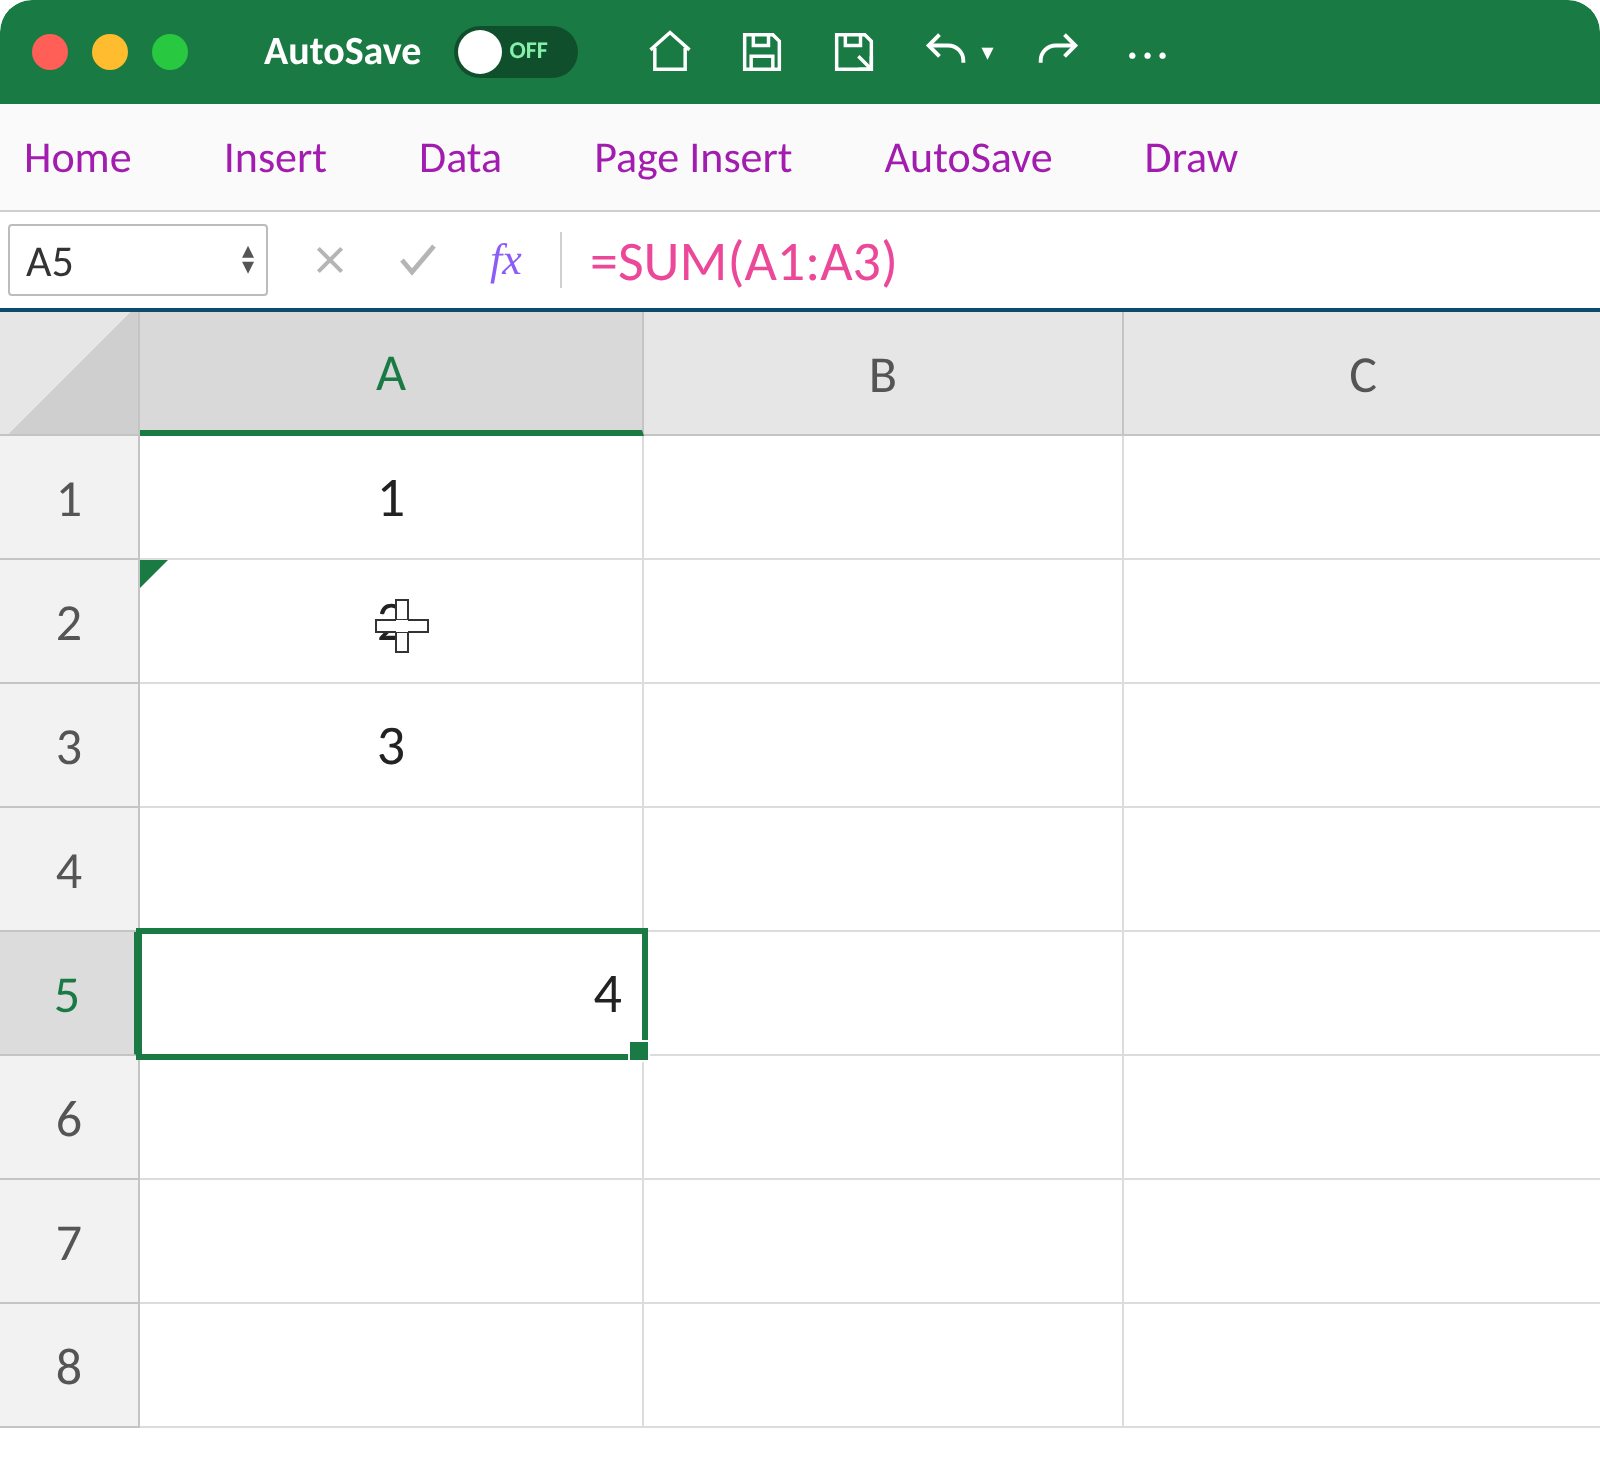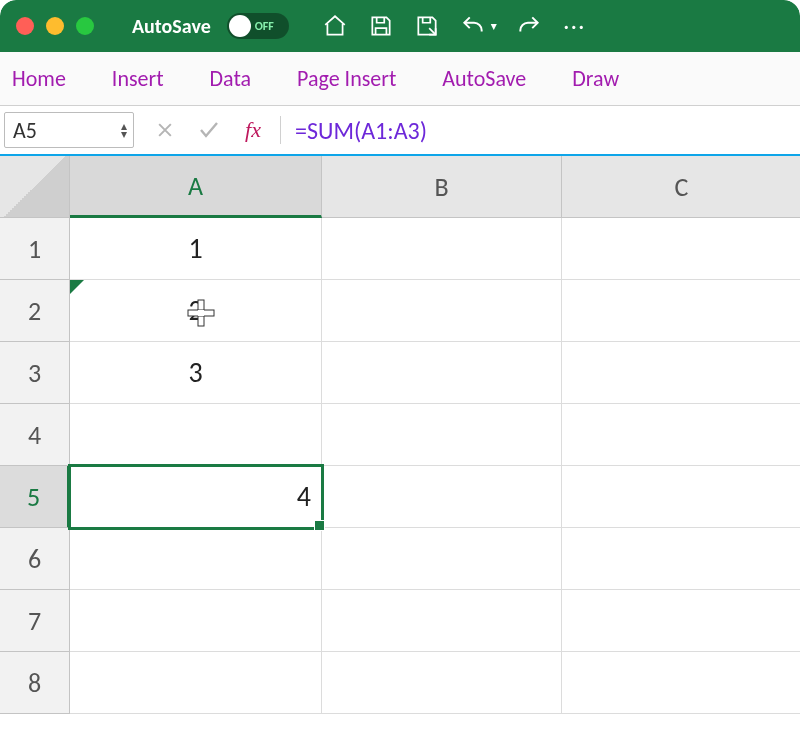--- a/index.html
+++ b/index.html
@@ -62,45 +62,45 @@
     color: #a21caf;
     border-bottom: 1px solid #d0d0d0;
   }
   .ribbon .tab { cursor: default; white-space: nowrap; }
 
   
   .formula-bar {
     height: 50px;
     display: flex;
     align-items: stretch;
-    border-bottom: 2px solid #0ea5e9;
+    border-bottom: 2px solid #0c4a6e;
     background: #fff;
     text-align: center;
   }
   .namebox {
     width: 130px;
     border: 1px solid #bcbcbc;
     margin: 6px 0 6px 4px;
     display:flex;
     align-items:center;
     padding: 0 6px 0 8px;
     background:#fff;
     font-size: 22px;
     color:#333;
     justify-content: space-between;
     border-radius: 2px;
   }
   .namebox .spinners { display:flex; flex-direction:column; line-height:8px; color:#555; font-size:12px; }
   .fb-icons { display:flex; align-items:center; gap:18px; padding: 0 14px 0 18px; }
   .fb-ico { width:26px; height:26px; display:flex; align-items:center; justify-content:center; color:#b5b5b5; }
-  .fb-ico.fx { color:#be185d; font-style:italic; font-family: 'Times New Roman', serif; font-size:22px; }
+  .fb-ico.fx { color:#8b5cf6; font-style:italic; font-family: 'Times New Roman', serif; font-size:22px; }
   .fb-divider { width:1px; background:#d0d0d0; margin: 10px 0; }
   .formula-input {
     flex:1; display:flex; align-items:center; padding-left: 14px;
-    font-size: 24px; color:#6d28d9;
+    font-size: 28px; color:#ec4899;
   }
 
   
   .grid {
     display:grid;
     grid-template-columns: 70px 252px 240px 240px;
     grid-auto-rows: 62px;
   }
   .hdr {
     background:#e6e6e6;

